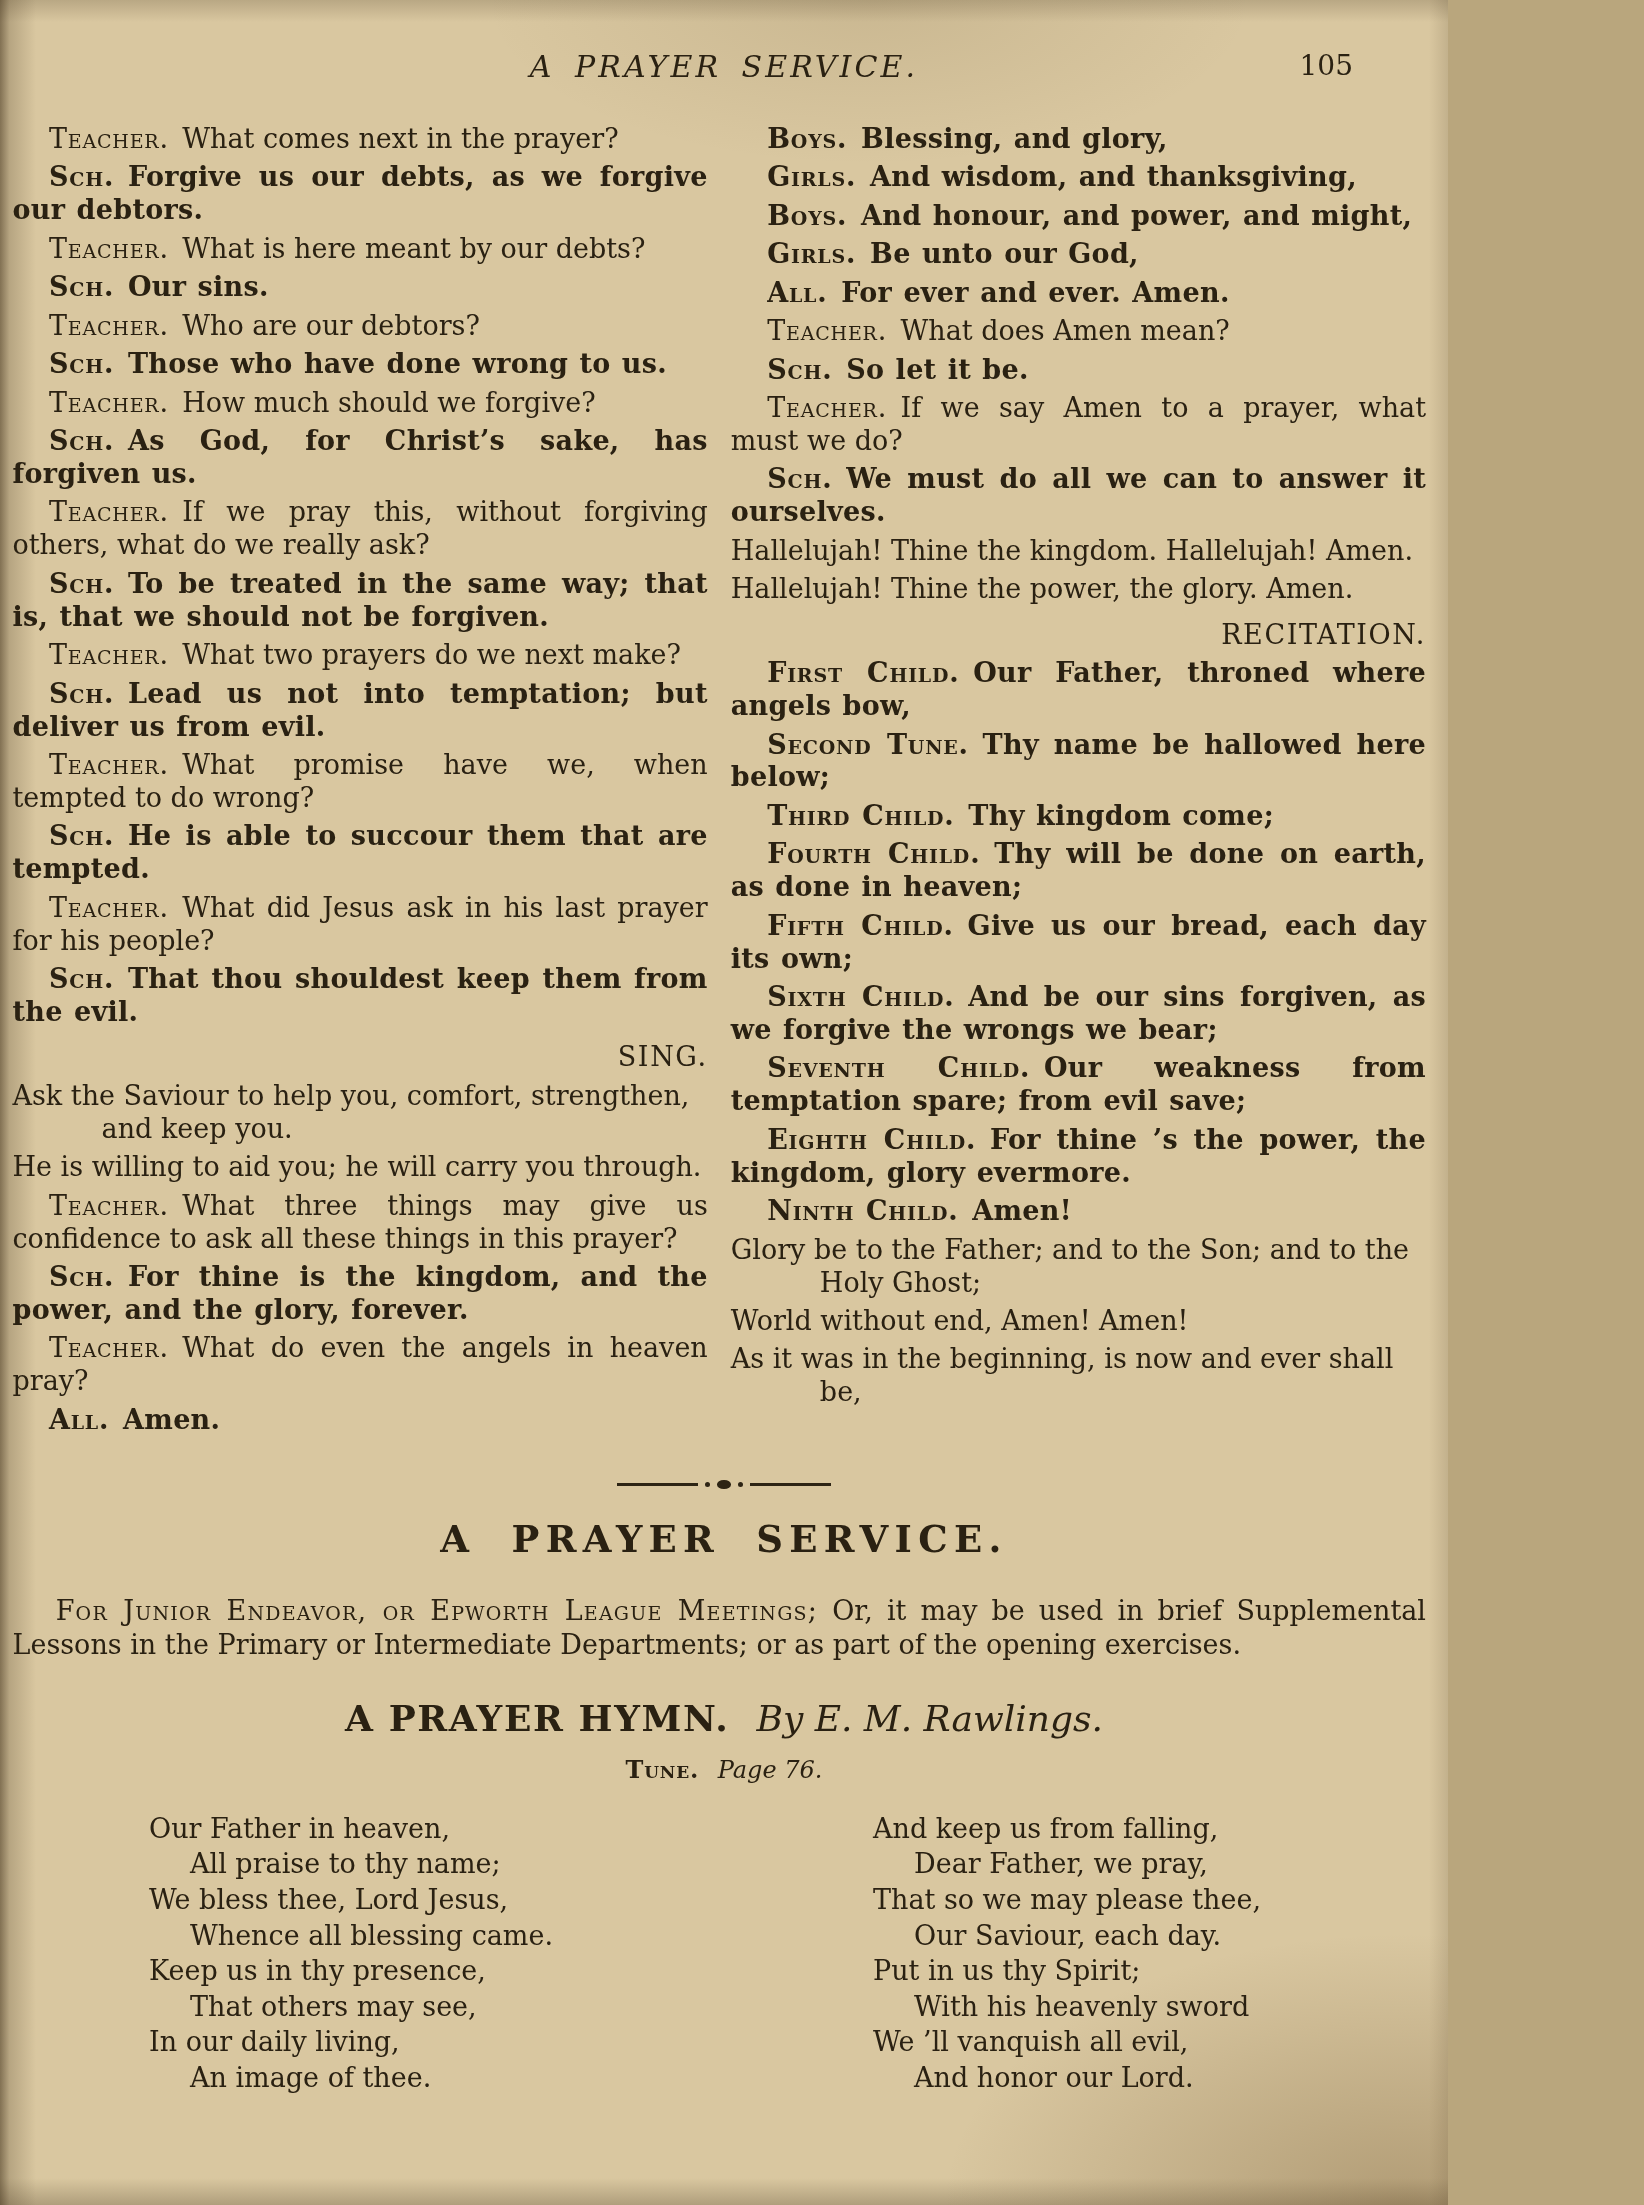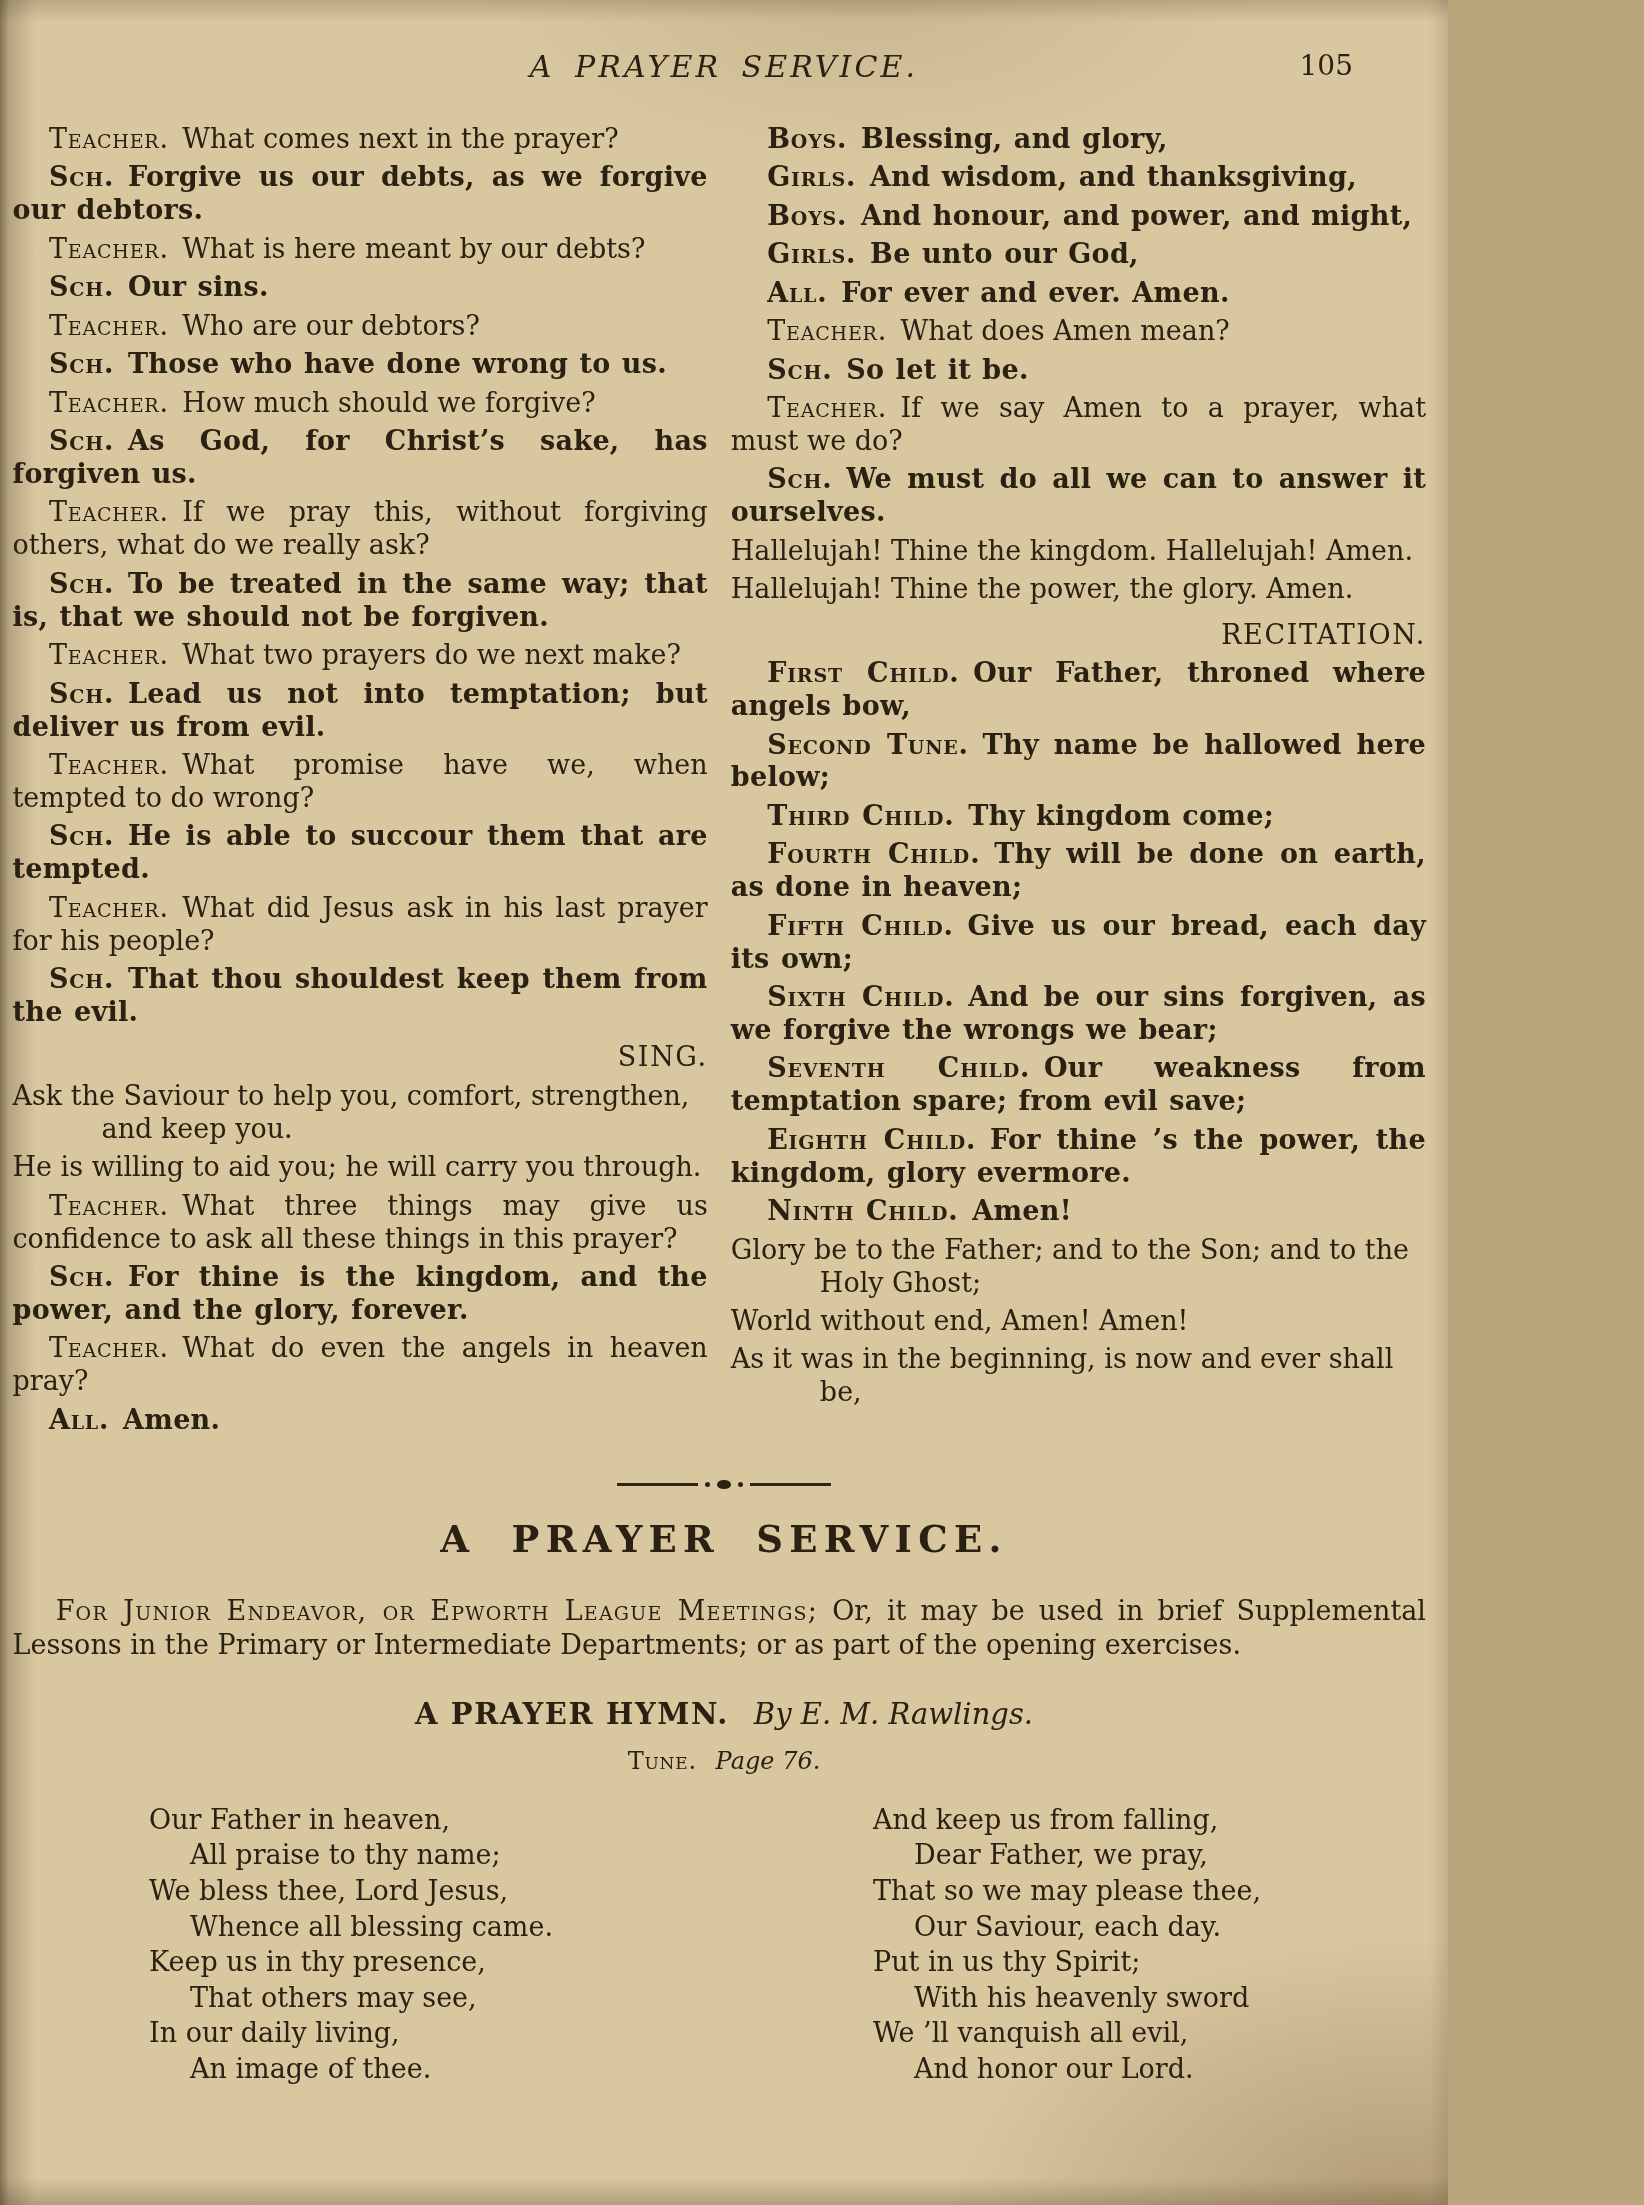--- a/index.html
+++ b/index.html
@@ -42,25 +42,25 @@
   .divider .rule{ width:81px; height:2.3px; background:#2d2414; }
   .divider .dot-small{ width:5.5px; height:5.5px; border-radius:50%; background:#2d2414; }
   .divider .dot-big{ width:13.3px; height:8.6px; border-radius:50%; background:#2d2414; }
 
   
   .section-title{ text-align:center; font-size:37px; font-weight:bold; letter-spacing:6.3px; word-spacing:17px; margin-bottom:33px; }
   .intro{ font-size:27px; line-height:1.28; text-align:justify; padding:0 22px 0 12.5px; text-indent:1.6em; }
   .intro .lead{ font-variant:small-caps; letter-spacing:1.2px; }
 
   
-  .hymn-title{ text-align:center; margin-top:34px; font-size:29px; }
+  .hymn-title{ text-align:center; margin-top:34px; font-size:36px; }
   .hymn-name{ font-weight:bold; letter-spacing:1.6px; }
   .hymn-by{ font-style:italic; margin-left:15.7px; }
   .tune-line{ text-align:center; margin-top:15.7px; font-size:24px; }
-  .tune-label{ font-variant:small-caps; font-weight:normal; letter-spacing:0.8px;text-align:right; }
+  .tune-label{ font-variant:small-caps; font-weight:bold; letter-spacing:0.8px;text-align:right; }
   .tune-value{ font-style:italic; margin-left:11px; }
   .hymn-columns{ display:flex; margin-top:27px; }
   .hymn-col{ flex:1; padding-left:149px; }
   .hymn-line{ font-size:27px; line-height:1.32; }
   .hymn-line.ind{ padding-left:41px; }
 </style>
 </head>
 <body>
 
 <div class="page">

